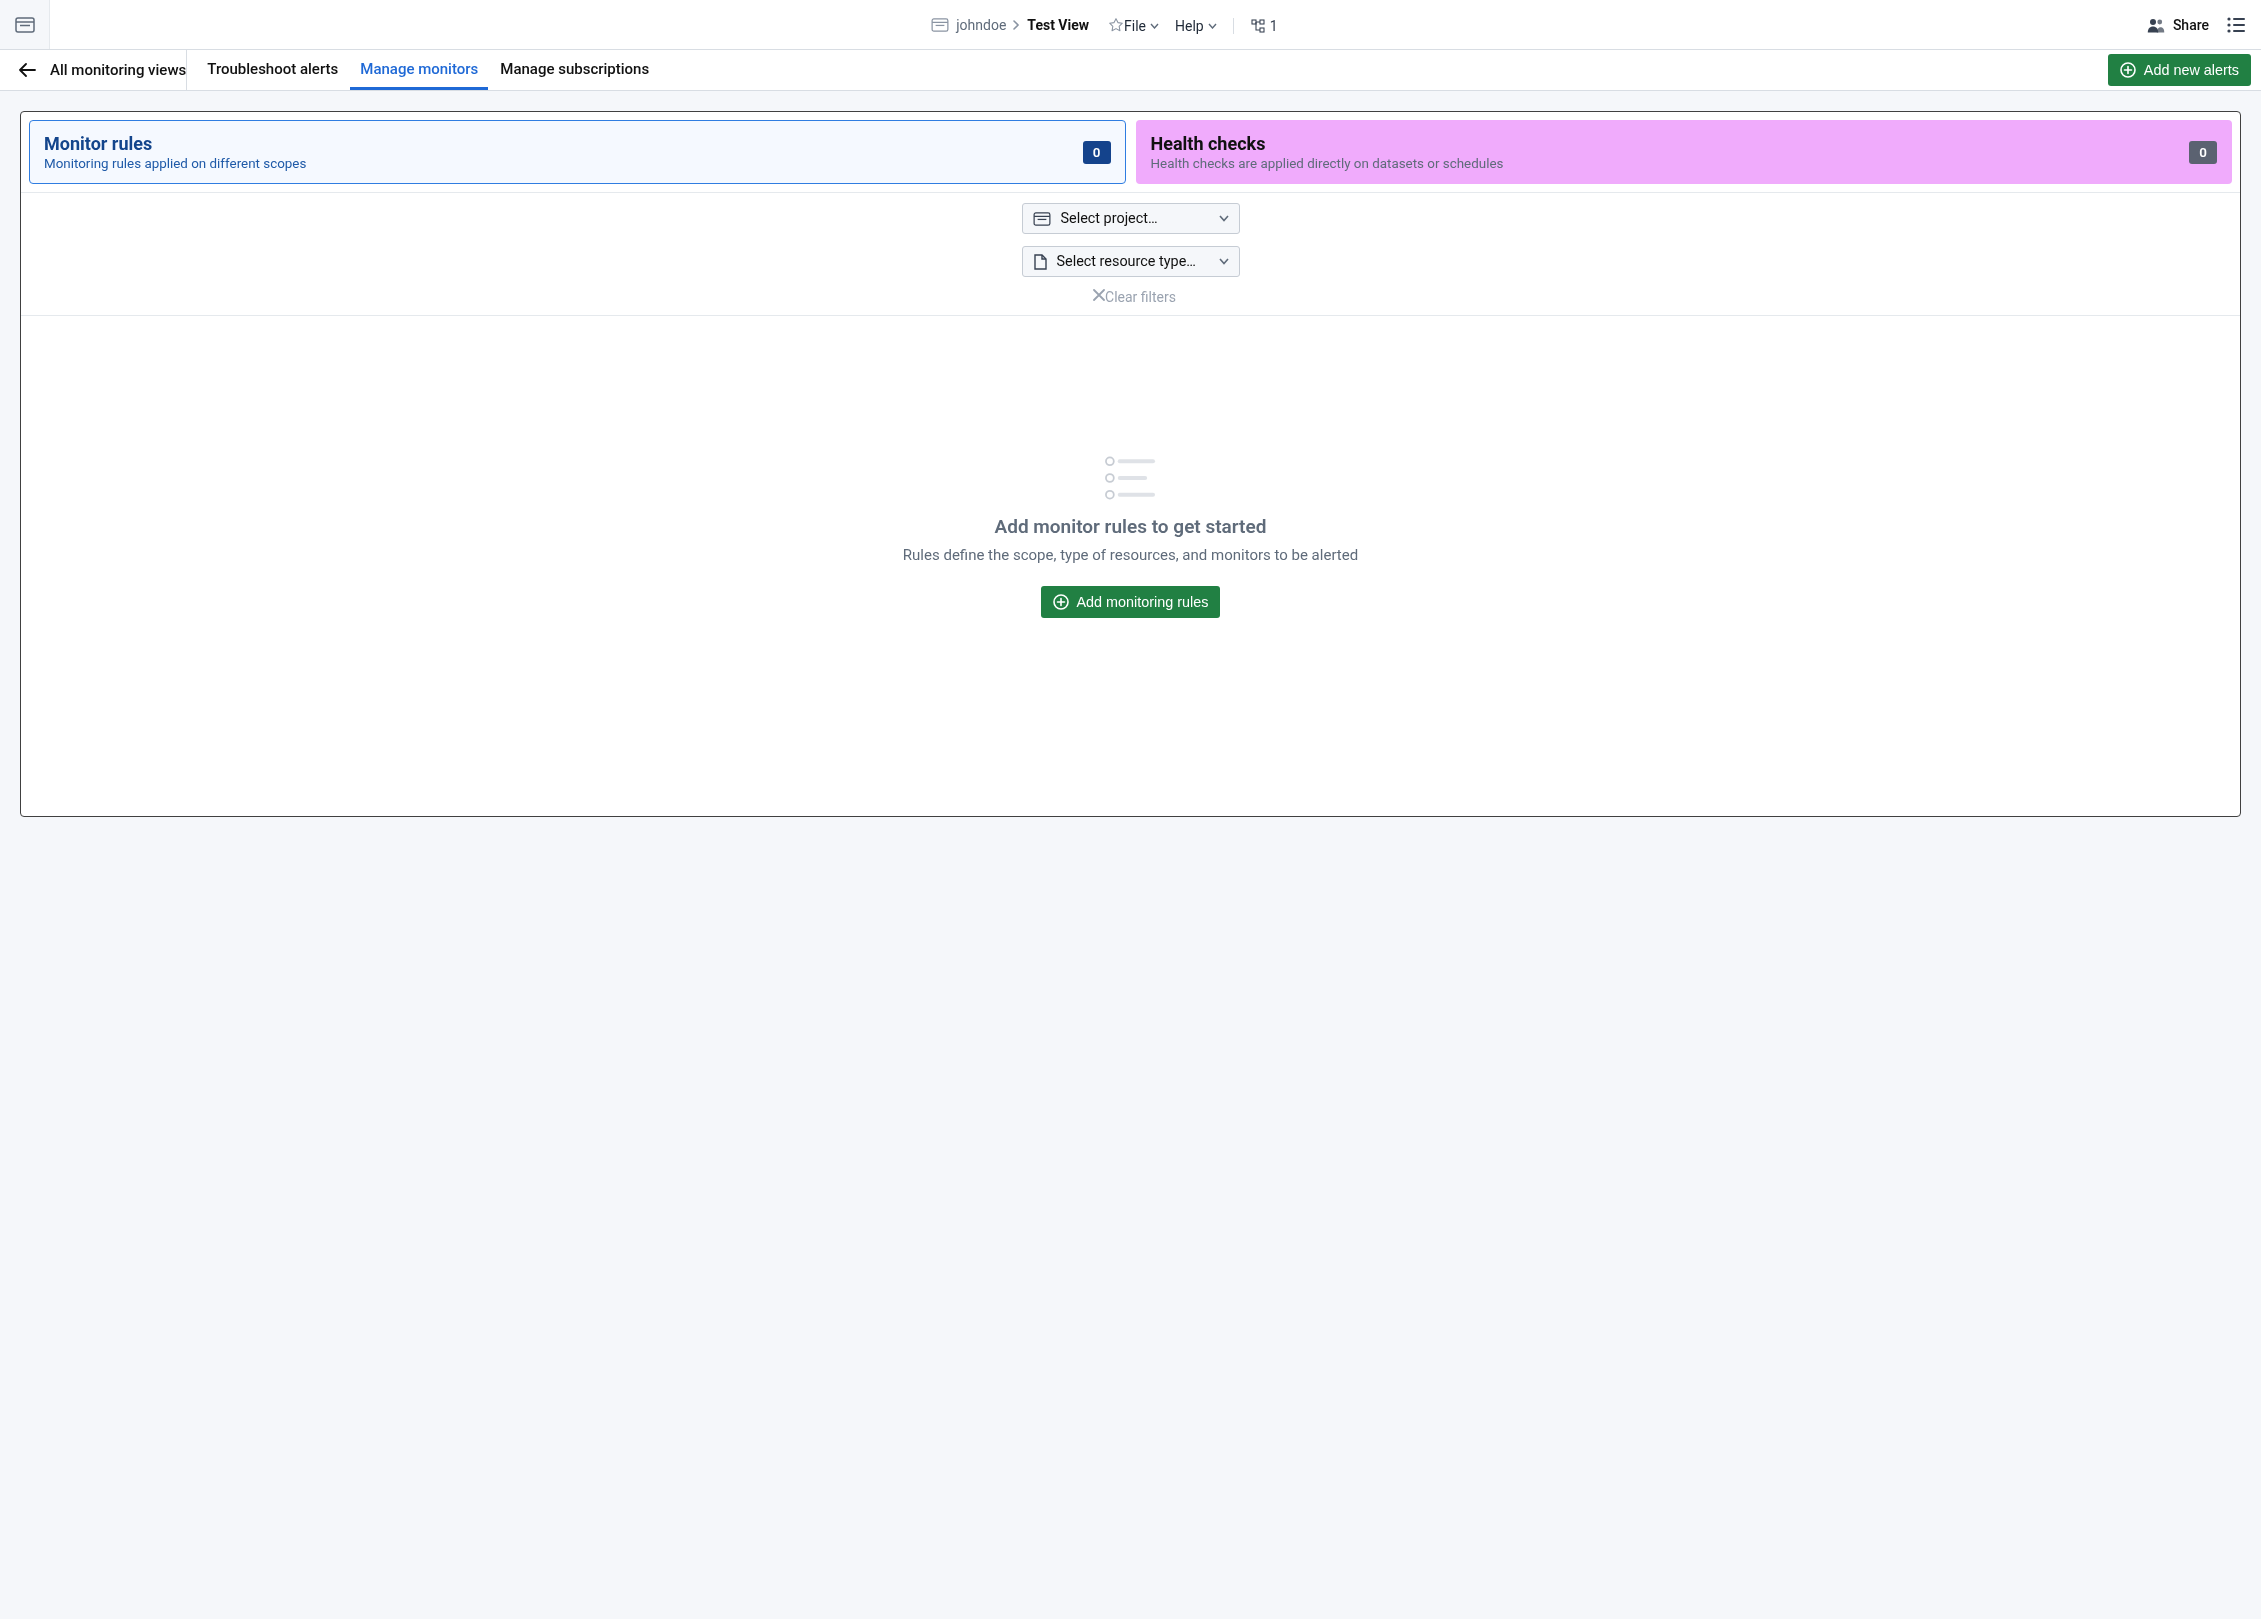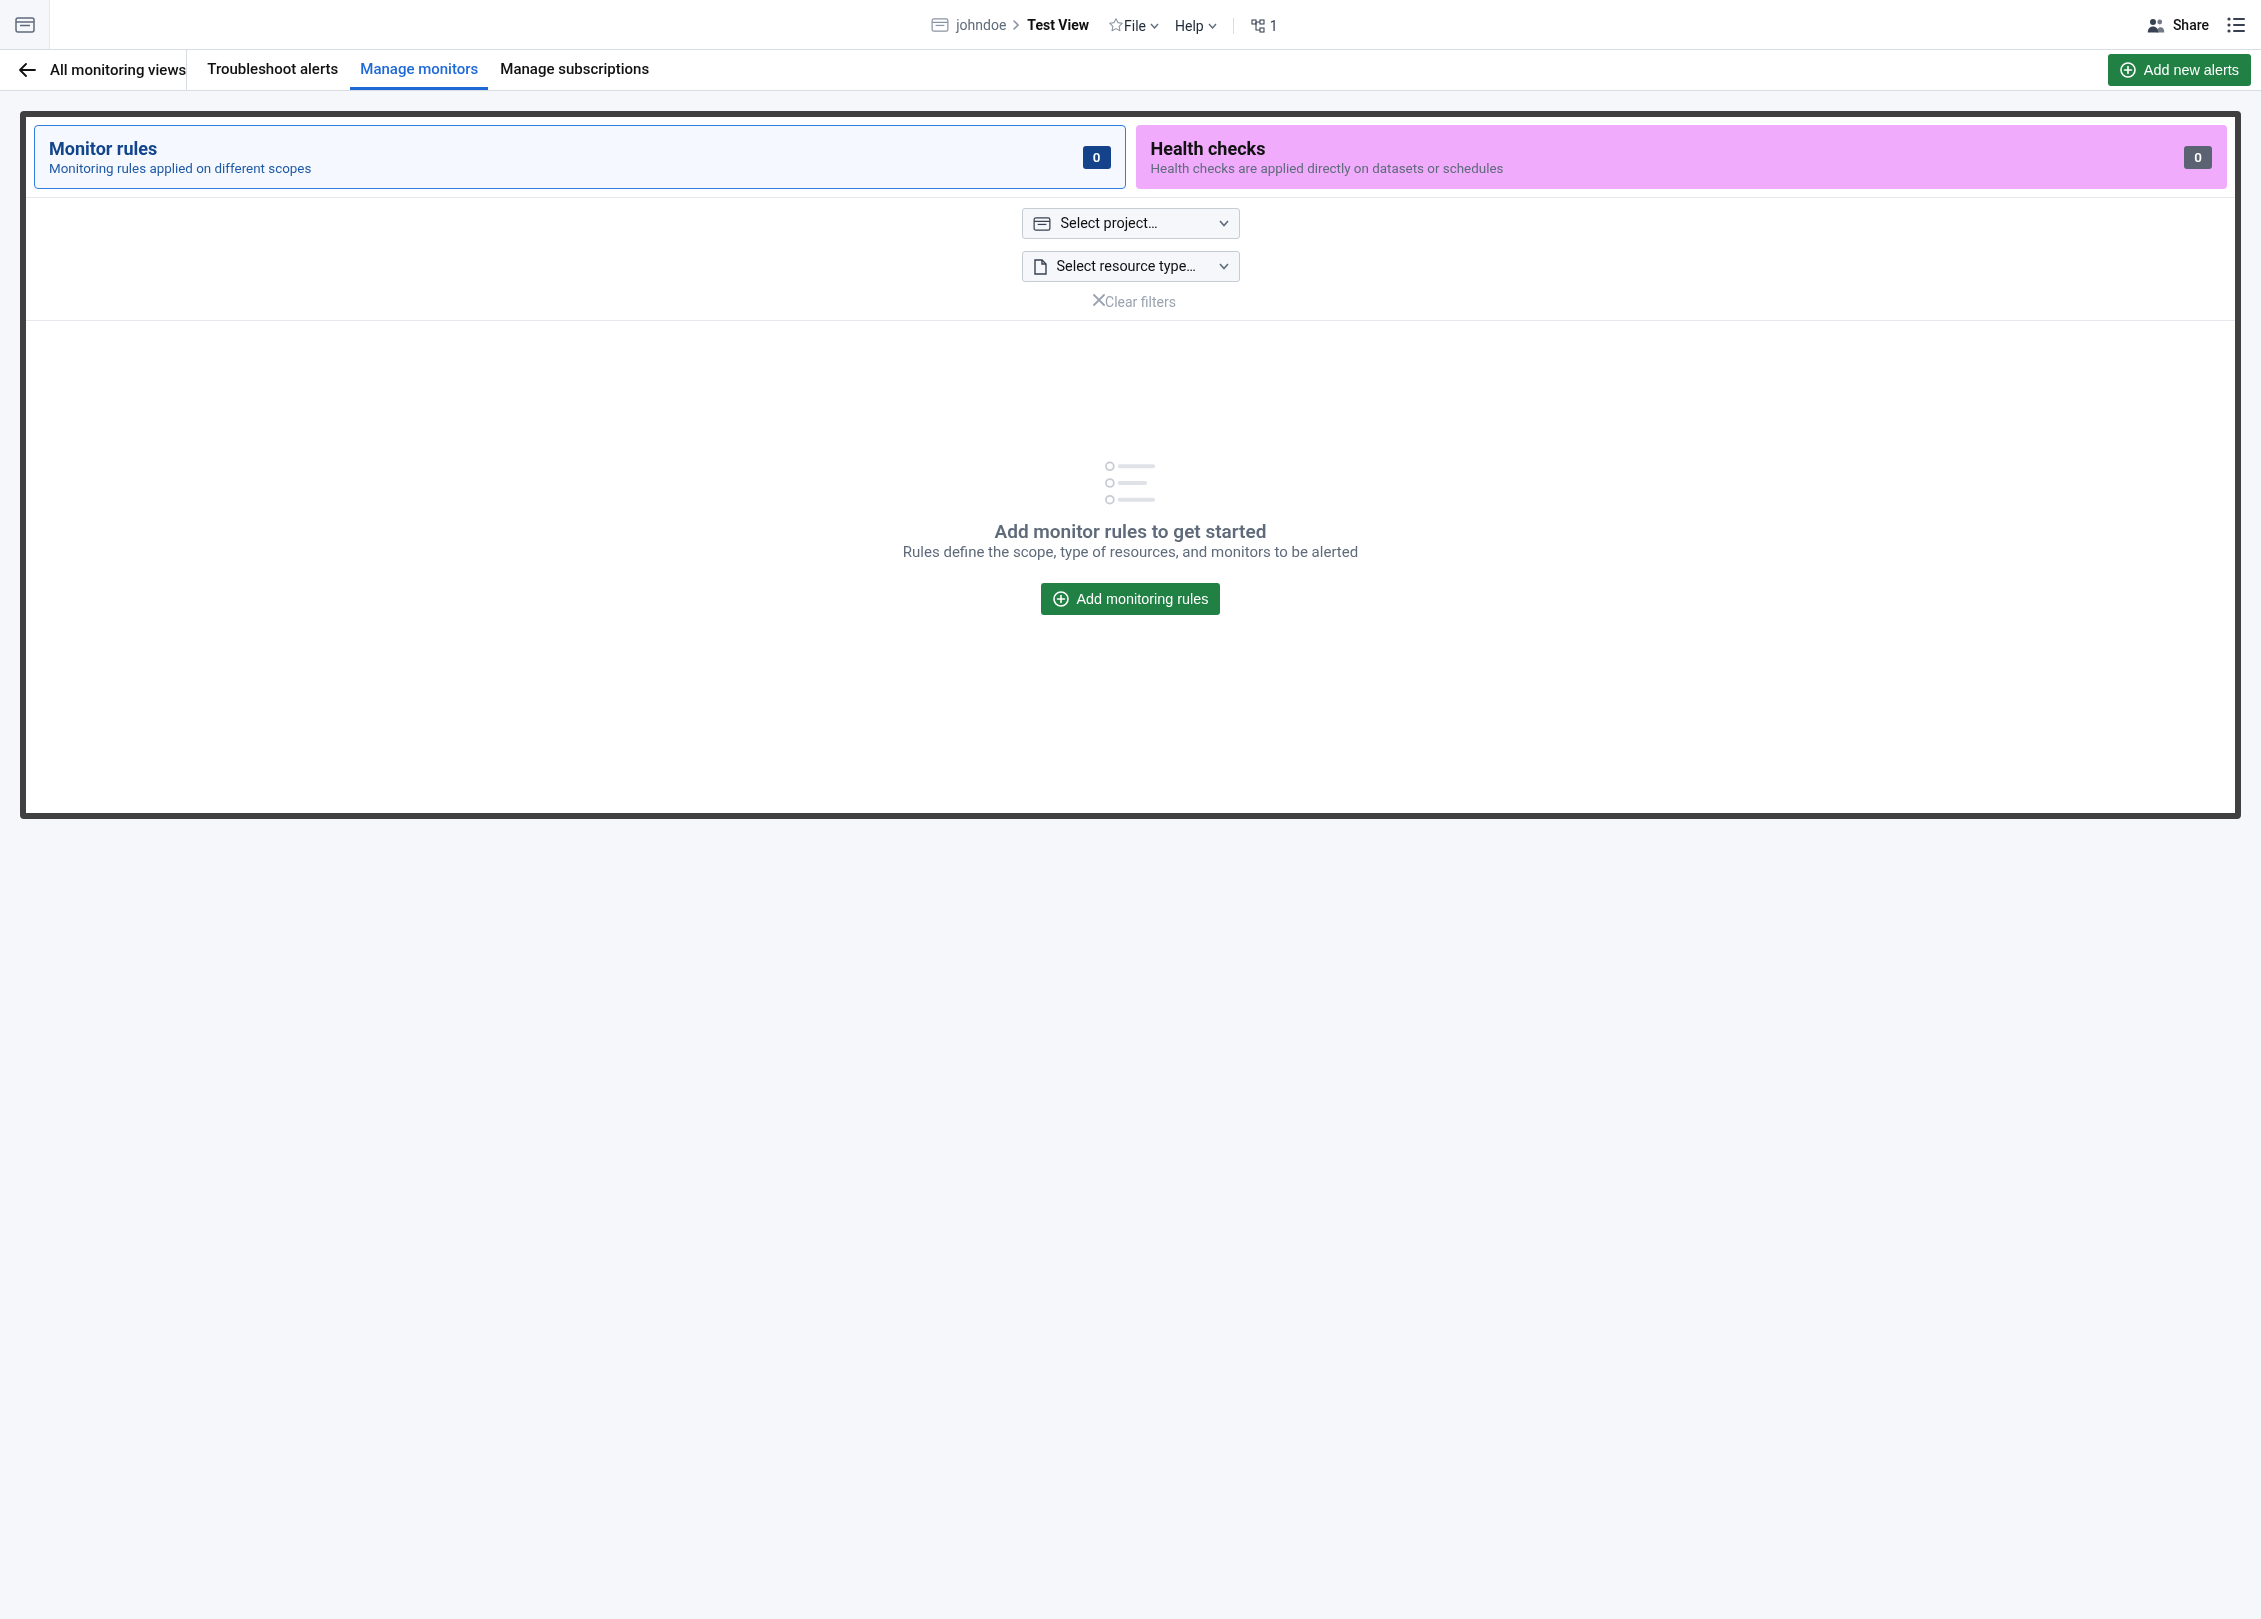--- a/index.html
+++ b/index.html
@@ -118,21 +118,21 @@
   }
 
   
   .page-body {
     background: #f5f7fa;
     padding: 20px;
     min-height: calc(100vh - 90px);
   }
   .panel {
     background: #fff;
-    border: 6px solid #404040;
+    border: 1px solid #404040;
     border-radius: 4px;
   }
 
   .cards-row {
     display: flex;
     padding: 8px;
     gap: 10px;
     border-bottom: 1px solid #e5e9ed;
   }
   .card {
@@ -213,20 +213,21 @@
     text-align: center;
   }
   .empty-illustration {
     margin-bottom: 14px;
     opacity: 0.55;
   }
   .empty-title {
     font-size: 19px;
     color: #5f6b7a;
     font-weight: 600;
+    margin-bottom: 8px;
   }
   .empty-desc {
     font-size: 15px;
     color: #5f6b7a;
     margin-bottom: 22px;
   }
 
   svg { display: block; }
 </style>
 </head>

